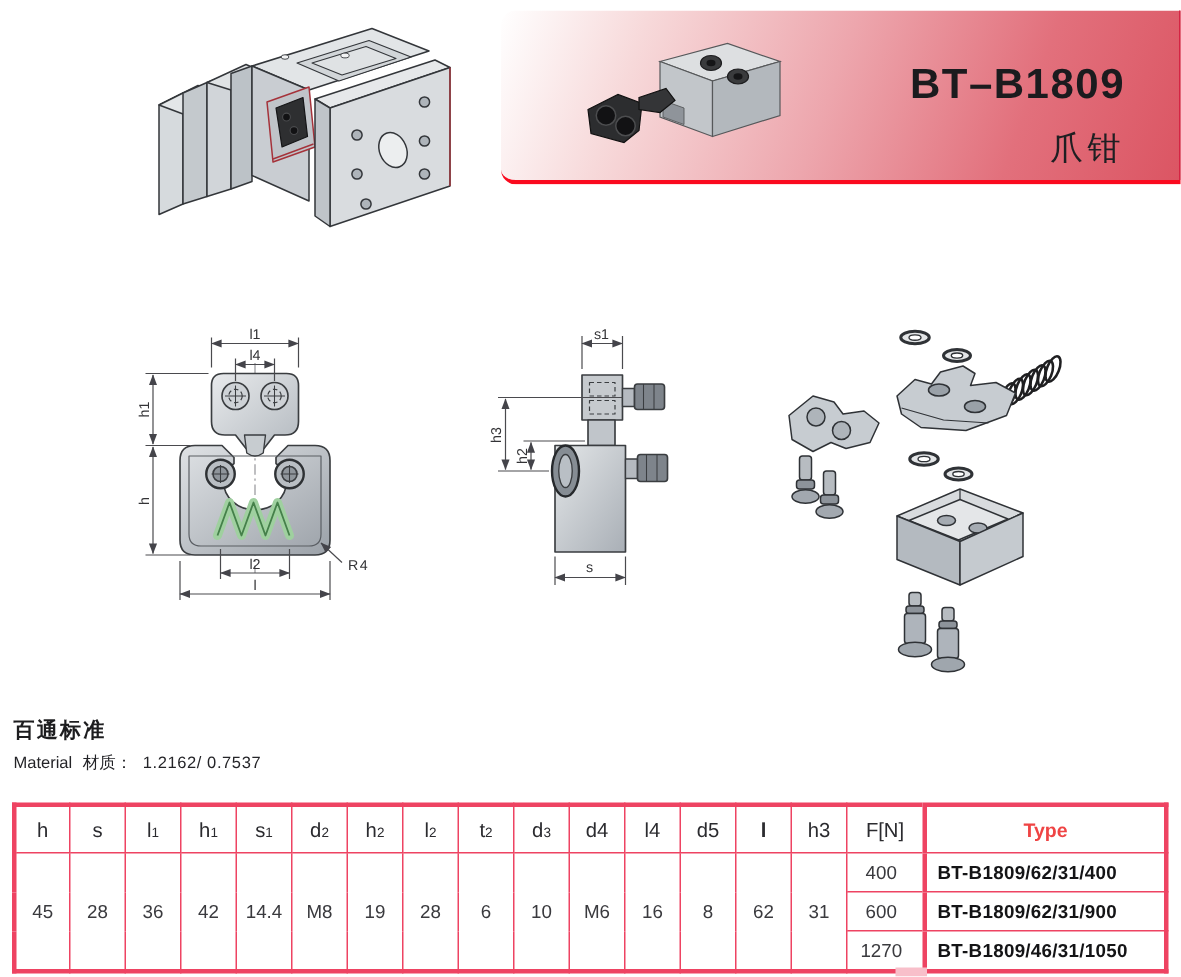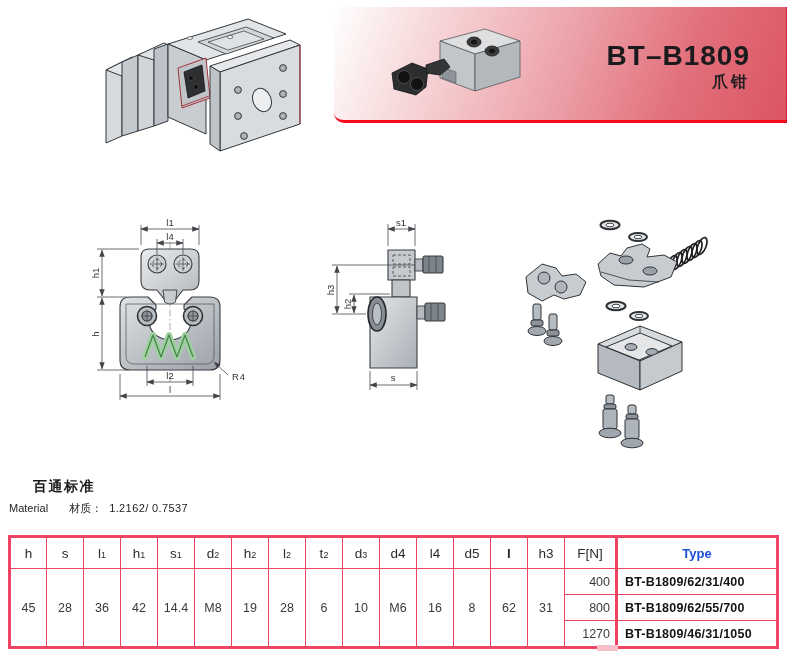--- a/index.html
+++ b/index.html
@@ -11,49 +11,49 @@
   .banner{
     position:absolute;left:334px;top:7px;width:458px;height:116px;
     box-sizing:border-box;border-radius:10px 0 0 10px;
     background:linear-gradient(110deg,#ffffff 0%,#f7d9da 20%,#eda6ad 48%,#e2707c 75%,#db5462 100%);
     border-bottom:3px solid #fa0a1e;
   }
   .banner .stripe{position:absolute;right:0;top:0;bottom:0;width:6px;background:#d52443;}
   .banner .photo{position:absolute;left:48px;top:14px;}
   .btext{position:absolute;right:42px;top:34px;text-align:right;}
   .btext .model{font-size:28px;font-weight:bold;color:#1b1b1e;letter-spacing:1px;line-height:30px;}
-  .btext .cn{font-size:16px;font-weight:bold;color:#1f1f22;letter-spacing:3px;margin-top:2px;line-height:18px;}
+  .btext .cn{font-size:22px;font-weight:normal;color:#1f1f22;letter-spacing:3px;margin-top:19px;line-height:18px;}
   .btext .en{font-size:13px;color:#26262a;line-height:15px;}
   
   .draw{position:absolute;}
   #iso-view{left:78px;top:8px;}
   #front-view{left:90px;top:198px;}
   #side-view{left:320px;top:198px;}
   #exploded-view{left:498px;top:192px;}
   svg text{font-family:"Liberation Sans",sans-serif;}
   .dimtxt{font-size:9.5px;fill:#333336;}
   
-  .std-title{position:absolute;left:9px;top:478px;font-size:14px;font-weight:bold;color:#1d1d1f;letter-spacing:1.5px;margin-left:24px;}
+  .std-title{position:absolute;left:9px;top:478px;font-size:14px;font-weight:bold;color:#1d1d1f;letter-spacing:1.5px;}
   .material{position:absolute;left:9px;top:501px;font-size:11px;color:#242428;}
-  .material .cnlab{margin-left:21px;}
+  .material .cnlab{margin-left:7px;}
   .material .val{margin-left:7px;letter-spacing:0.4px;}
   
   table.spec{
     position:absolute;left:8px;top:535px;width:771px;
     border-collapse:collapse;table-layout:fixed;background:#fff;
     border:3px solid #ee4362;
   }
   .spec th,.spec td{border:1.5px solid #ee4362;text-align:center;padding:0;}
   .spec th{height:30px;font-size:13.5px;font-weight:normal;color:#2b2b2f;}
   .spec th.boldcol{font-weight:bold;}
   .spec td{height:25px;font-size:12.5px;color:#3a3a3e;text-align:center;}
   .spec .sub{font-size:9px;}
-  .spec th.type-h{border-left:3px solid #ee4362;font-weight:bold;font-size:13px;color:#1d4ed8;}
+  .spec th.type-h{border-left:3px solid #ee4362;font-weight:bold;font-size:13px;color:#ef4444;}
   .spec td.type{border-left:3px solid #ee4362;text-align:left;padding-left:7px;font-weight:bold;color:#141416;letter-spacing:0.2px;margin-left:20px;}
-  .spec td.fn{text-align:right;padding-right:5px;}
+  .spec td.fn{text-align:center;padding-right:5px;}
   .footer-mark{position:absolute;left:597px;top:645px;width:21px;height:6px;background:#f8bfca;}
 </style>
 </head>
 <body>
 
 <div class="banner">
   <svg class="photo" width="150" height="96" viewBox="0 0 150 96">
     <g>
       <polygon points="58,20 103,8 138,20 93,33" fill="#dddfe1" stroke="#56585a" stroke-width="0.8"></polygon>
       <polygon points="58,20 93,33 93,70 58,57" fill="#c2c6ca" stroke="#56585a" stroke-width="0.8"></polygon>
@@ -361,22 +361,22 @@
     <td rowspan="3">10</td>
     <td rowspan="3">M6</td>
     <td rowspan="3">16</td>
     <td rowspan="3">8</td>
     <td rowspan="3">62</td>
     <td rowspan="3">31</td>
     <td class="fn">400</td>
     <td class="type">BT-B1809/62/31/400</td>
   </tr>
   <tr>
-    <td class="fn">800</td>
-    <td class="type">BT-B1809/62/55/700</td>
+    <td class="fn">600</td>
+    <td class="type">BT-B1809/62/31/900</td>
   </tr>
   <tr>
     <td class="fn">1270</td>
     <td class="type">BT-B1809/46/31/1050</td>
   </tr>
 </tbody>
   </table>
 
 <div class="footer-mark"></div>
 

